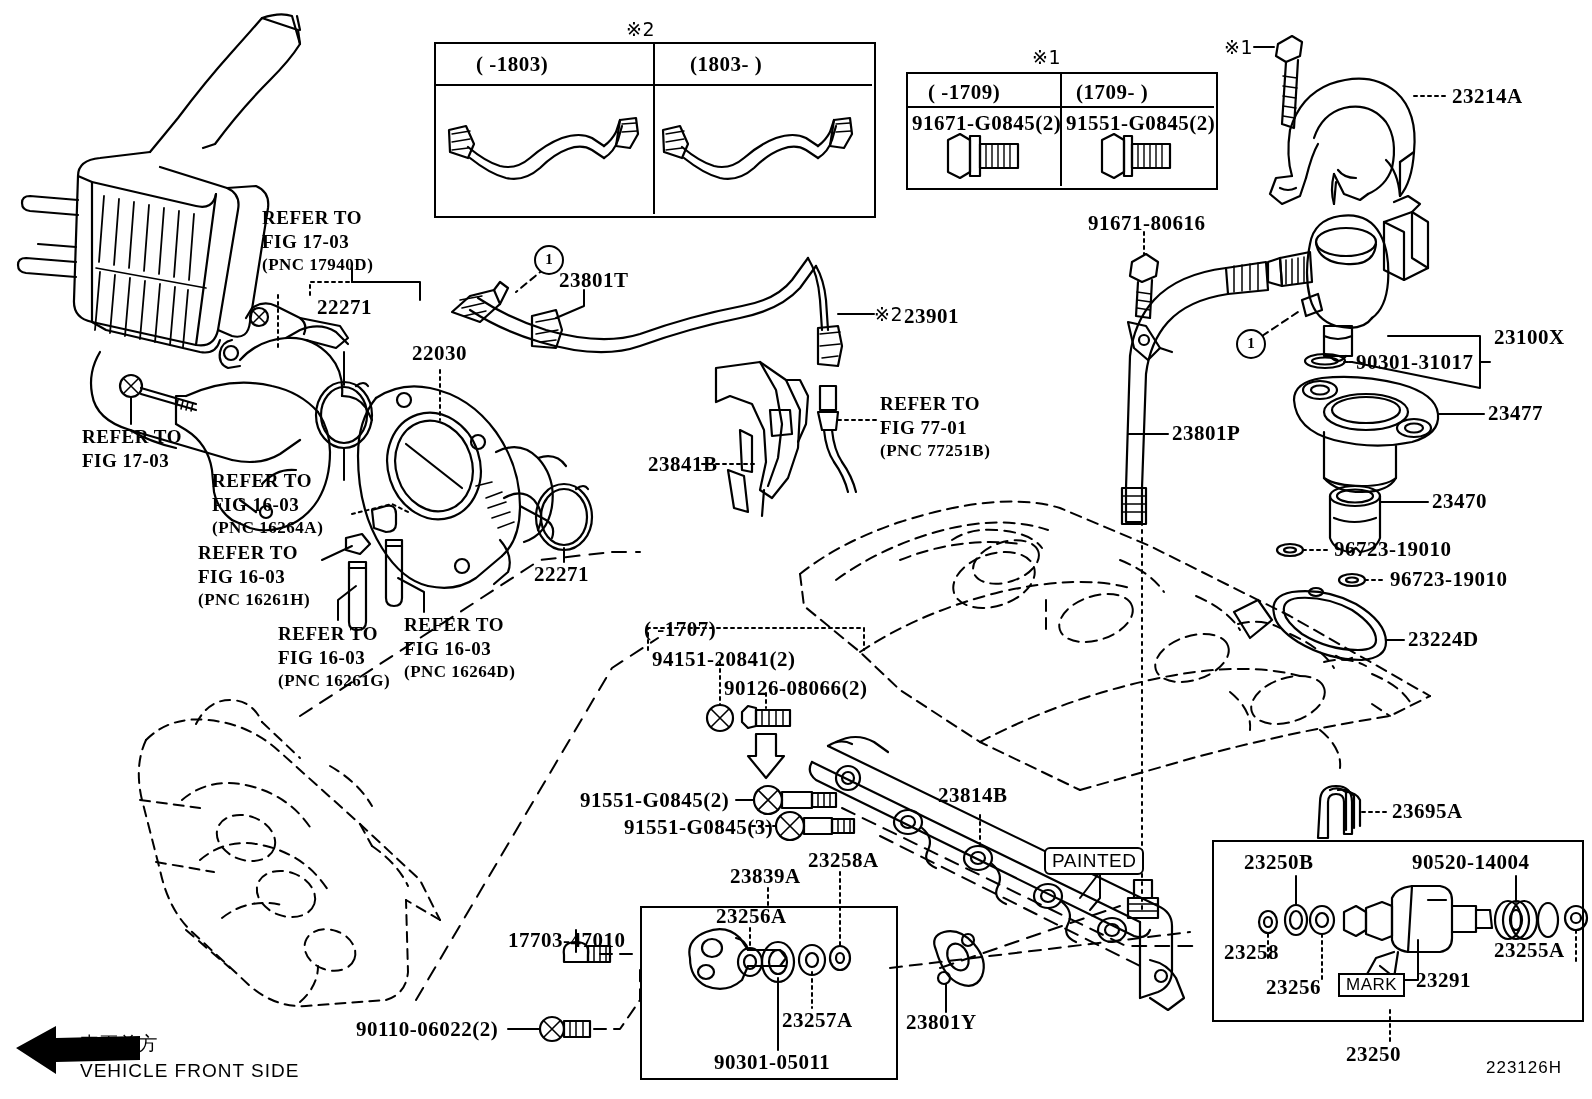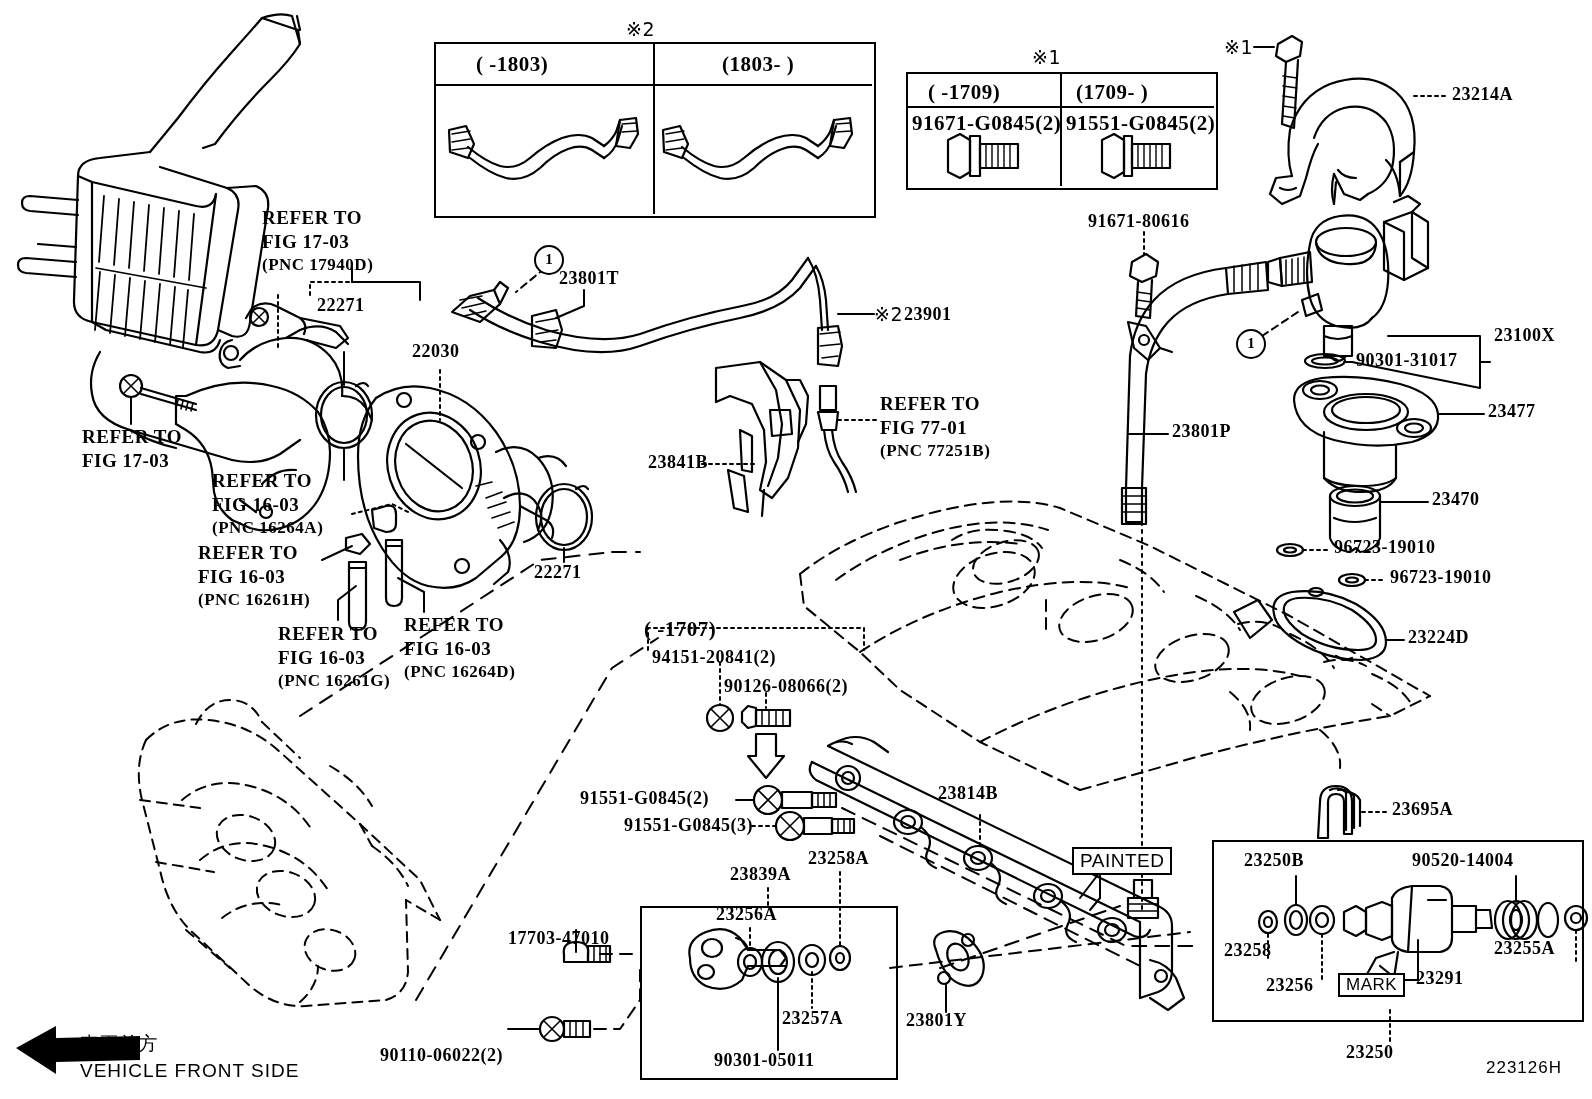--- a/index.html
+++ b/index.html
@@ -2,21 +2,21 @@
 <html><head>
 <meta charset="utf-8">
 <style>
   html,body{margin:0;padding:0;background:#ffffff;}
   body{width:1592px;height:1099px;position:relative;overflow:hidden;
        font-family:"Liberation Serif",serif;color:#000;}
   #sheet{position:absolute;left:0;top:0;width:1592px;height:1099px;}
   svg.layer{position:absolute;left:0;top:0;width:1592px;height:1099px;overflow:visible;}
   .lbl{position:absolute;white-space:nowrap;font-family:"Liberation Serif",serif;
        font-weight:bold;letter-spacing:.5px;line-height:1.18;}
-  .pn{font-size:18px;}
+  .pn{font-size:21px;}
   .pn-s{font-size:21px;}
   .refer{font-size:19px;font-weight:bold;line-height:1.26;}
   .tiny{font-size:17px;}
   .hdr{font-size:21px;}
   .jp{font-family:"DejaVu Sans",sans-serif;font-size:19px;font-weight:normal;}
   .en{font-family:"Liberation Sans",sans-serif;font-size:19px;font-weight:normal;letter-spacing:1px;}
   .diagid{font-family:"Liberation Sans",sans-serif;font-size:17px;font-weight:normal;letter-spacing:1px;}
   .painted{font-family:"Liberation Sans",sans-serif;font-size:19px;font-weight:normal;
            border:2px solid #000;padding:1px 6px;background:#fff;letter-spacing:.5px;}
   .markbox{font-family:"Liberation Sans",sans-serif;font-size:17px;font-weight:normal;
@@ -693,21 +693,21 @@
   <div class="box" style="left:906px;top:72px;width:308px;height:114px;"></div>
   <div style="position:absolute;left:1060px;top:72px;width:2px;height:114px;background:#000;"></div>
   <div style="position:absolute;left:906px;top:106px;width:308px;height:2px;background:#000;"></div>
 
   <div class="box" style="left:640px;top:906px;width:254px;height:170px;"></div>
 
   <div class="box" style="left:1212px;top:840px;width:368px;height:178px;"></div>
 
   <div class="lbl ref2" style="left:626px;top:18px;">※2</div>
   <div class="lbl hdr" style="left:476px;top:52px;">(     -1803)</div>
-  <div class="lbl hdr" style="left:722px;top:52px;">(1803-     )</div>
+  <div class="lbl hdr" style="left:690px;top:52px;">(1803-     )</div>
 
   <div class="lbl ref2" style="left:1032px;top:46px;">※1</div>
   <div class="lbl hdr" style="left:928px;top:80px;">(    -1709)</div>
   <div class="lbl hdr" style="left:1076px;top:80px;">(1709-     )</div>
   <div class="lbl pn-s" style="left:912px;top:111px;">91671-G0845(2)</div>
   <div class="lbl pn-s" style="left:1066px;top:111px;">91551-G0845(2)</div>
 
   <div class="lbl refer" style="left:262px;top:206px;">
     <div>REFER TO</div>
     <div>FIG 17-03</div>
@@ -773,29 +773,29 @@
   <div class="lbl pn" style="left:1408px;top:627px;">23224D</div>
   <div class="lbl pn" style="left:1392px;top:799px;">23695A</div>
 
   <div class="lbl hdr" style="left:644px;top:617px;">(    -1707)</div>
   <div class="lbl pn" style="left:652px;top:647px;">94151-20841(2)</div>
   <div class="lbl pn" style="left:724px;top:676px;">90126-08066(2)</div>
 
   <div class="lbl pn" style="left:580px;top:788px;">91551-G0845(2)</div>
   <div class="lbl pn" style="left:624px;top:815px;">91551-G0845(3)</div>
   <div class="lbl pn" style="left:938px;top:783px;">23814B</div>
-  <div class="lbl painted" style="left:1072px;top:847px;">PAINTED</div>
+  <div class="lbl painted" style="left:1044px;top:847px;border-radius:6px;">PAINTED</div>
 
   <div class="lbl pn" style="left:730px;top:864px;">23839A</div>
   <div class="lbl pn" style="left:716px;top:904px;">23256A</div>
   <div class="lbl pn" style="left:808px;top:848px;">23258A</div>
   <div class="lbl pn" style="left:782px;top:1008px;">23257A</div>
   <div class="lbl pn" style="left:714px;top:1050px;">90301-05011</div>
   <div class="lbl pn" style="left:508px;top:928px;">17703-47010</div>
-  <div class="lbl pn" style="left:380px;top:1017px;margin-top:28px;">90110-06022(2)</div>
+  <div class="lbl pn" style="left:356px;top:1017px;">90110-06022(2)</div>
   <div class="lbl pn" style="left:906px;top:1010px;">23801Y</div>
 
   <div class="lbl pn" style="left:1244px;top:850px;">23250B</div>
   <div class="lbl pn" style="left:1412px;top:850px;">90520-14004</div>
   <div class="lbl pn" style="left:1224px;top:940px;">23258</div>
   <div class="lbl pn" style="left:1266px;top:975px;">23256</div>
   <div class="lbl markbox" style="left:1338px;top:973px;">MARK</div>
   <div class="lbl pn" style="left:1416px;top:968px;">23291</div>
   <div class="lbl pn" style="left:1494px;top:938px;">23255A</div>
   <div class="lbl pn" style="left:1346px;top:1042px;">23250</div>

